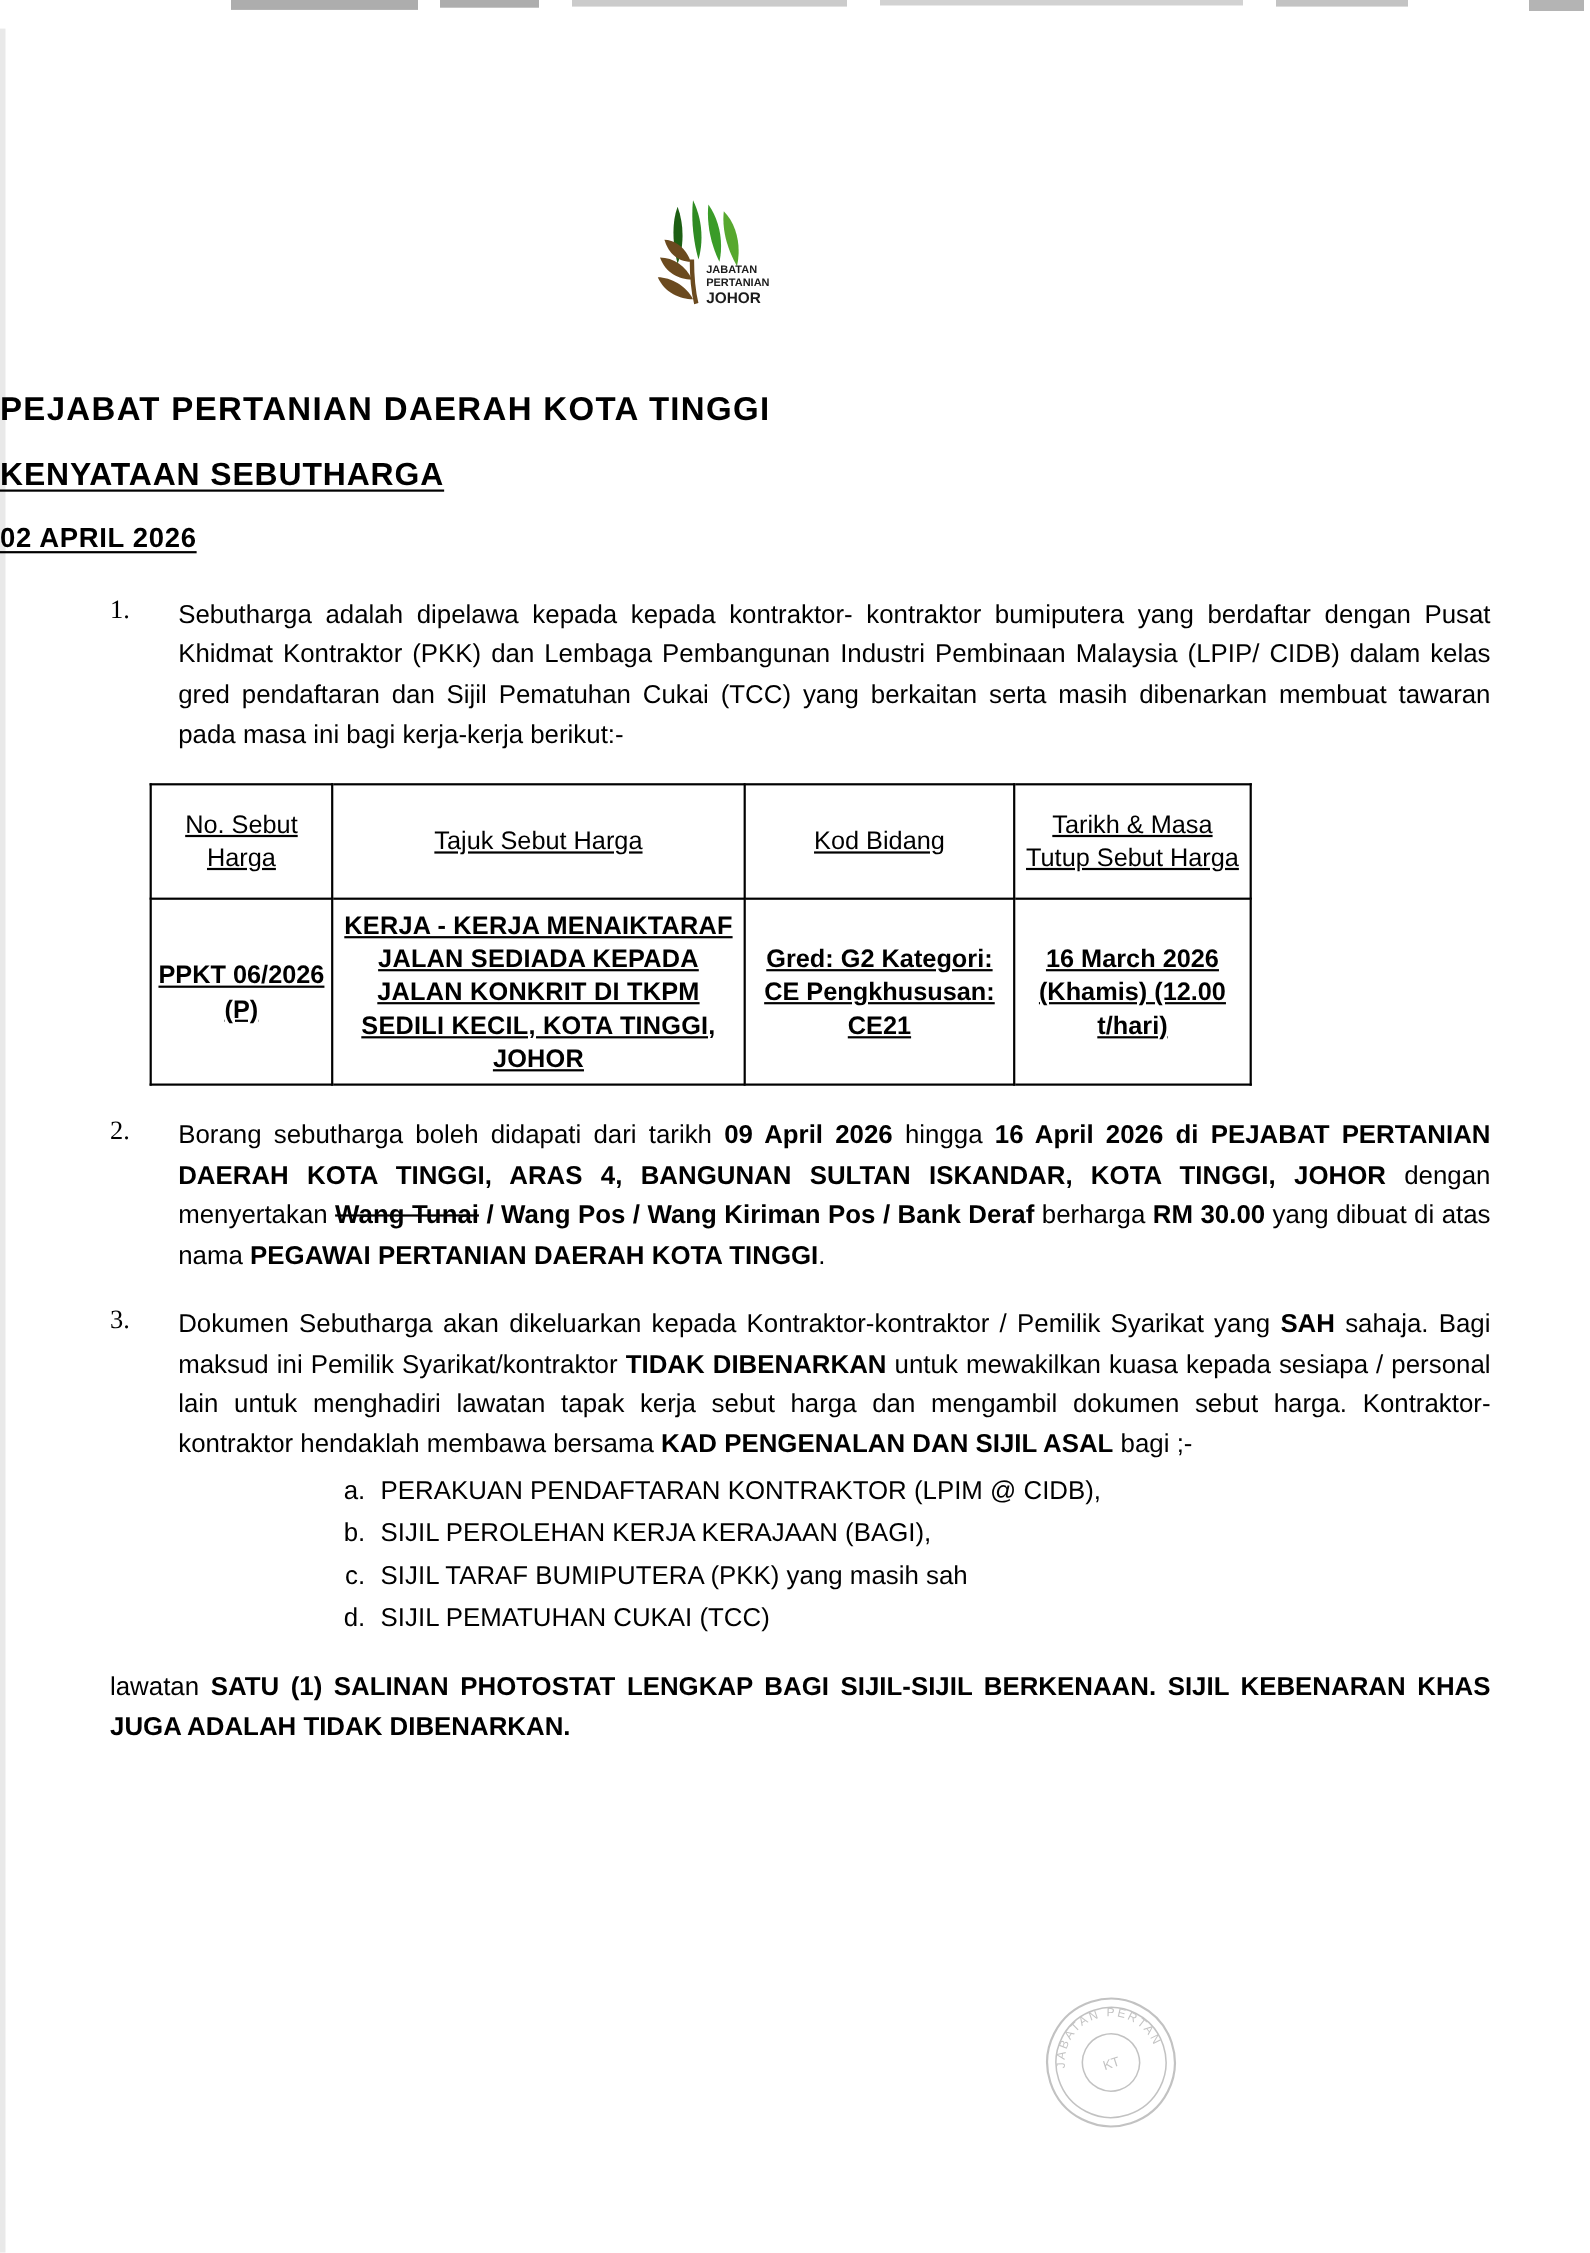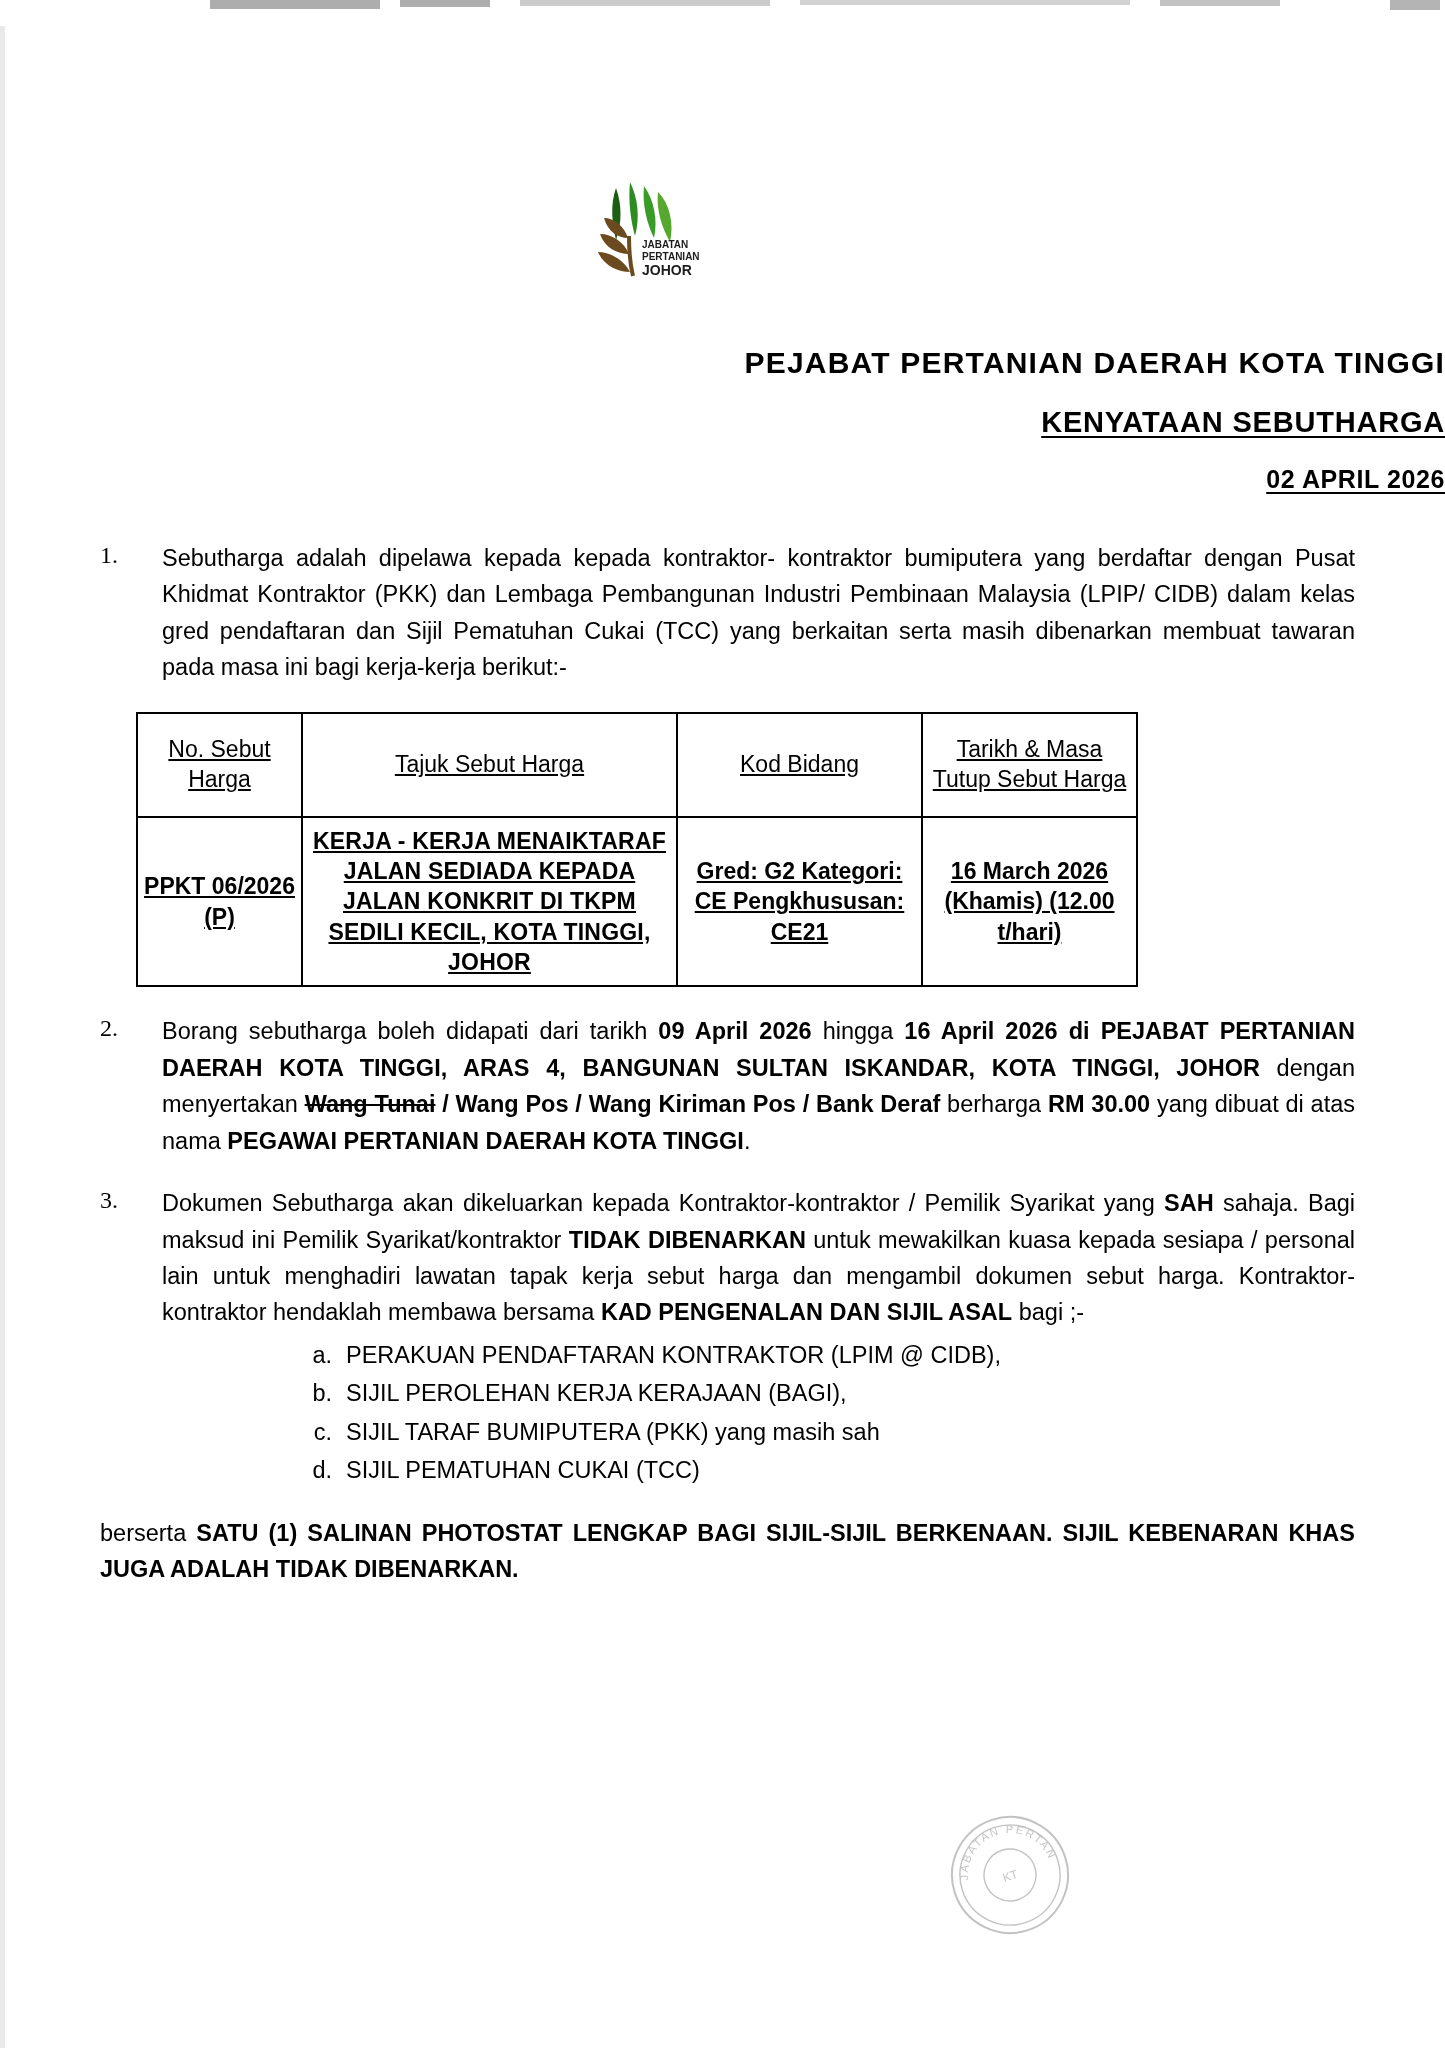--- a/index.html
+++ b/index.html
@@ -55,24 +55,24 @@
   .logo {
     display: inline-block;
     width: 200px;
     height: 120px;
     position: relative;
   }
   .logo svg { display: block; }
 
   .title-block {
     position: absolute;
-    top: 346px;
+    top: 356px;
     left: 0;
     width: 1445px;
-    text-align: right;
+    text-align: left;
   }
   .t1 {
     font-size: 30px;
     font-weight: bold;
     letter-spacing: 1.2px;
     margin-bottom: 26px;
   }
   .t2 {
     font-size: 29px;
     font-weight: bold;
@@ -275,21 +275,21 @@
         <span class="lbl">c.</span>
         <span>SIJIL TARAF BUMIPUTERA (PKK) yang masih sah</span>
       </div>
       <div class="row">
         <span class="lbl">d.</span>
         <span>SIJIL PEMATUHAN CUKAI (TCC)</span>
       </div>
     </div>
 
     <div class="closing">
-      <span class="lead">berserta </span><span>SATU (1) SALINAN PHOTOSTAT LENGKAP BAGI SIJIL-SIJIL BERKENAAN. SIJIL KEBENARAN KHAS JUGA ADALAH TIDAK DIBENARKAN.</span>
+      <span class="lead">lawatan </span><span>SATU (1) SALINAN PHOTOSTAT LENGKAP BAGI SIJIL-SIJIL BERKENAAN. SIJIL KEBENARAN KHAS JUGA ADALAH TIDAK DIBENARKAN.</span>
     </div>
 
   </div>
 
   <div class="stamp">
     <svg width="150" height="150" viewBox="0 0 150 150" xmlns="http://www.w3.org/2000/svg">
       <g transform="rotate(-18 75 75)">
         <circle cx="75" cy="75" r="58" fill="none" stroke="#4a4a4a" stroke-width="2"></circle>
         <circle cx="75" cy="75" r="50" fill="none" stroke="#4a4a4a" stroke-width="1.4"></circle>
         <circle cx="75" cy="75" r="26" fill="none" stroke="#4a4a4a" stroke-width="1.4"></circle>

